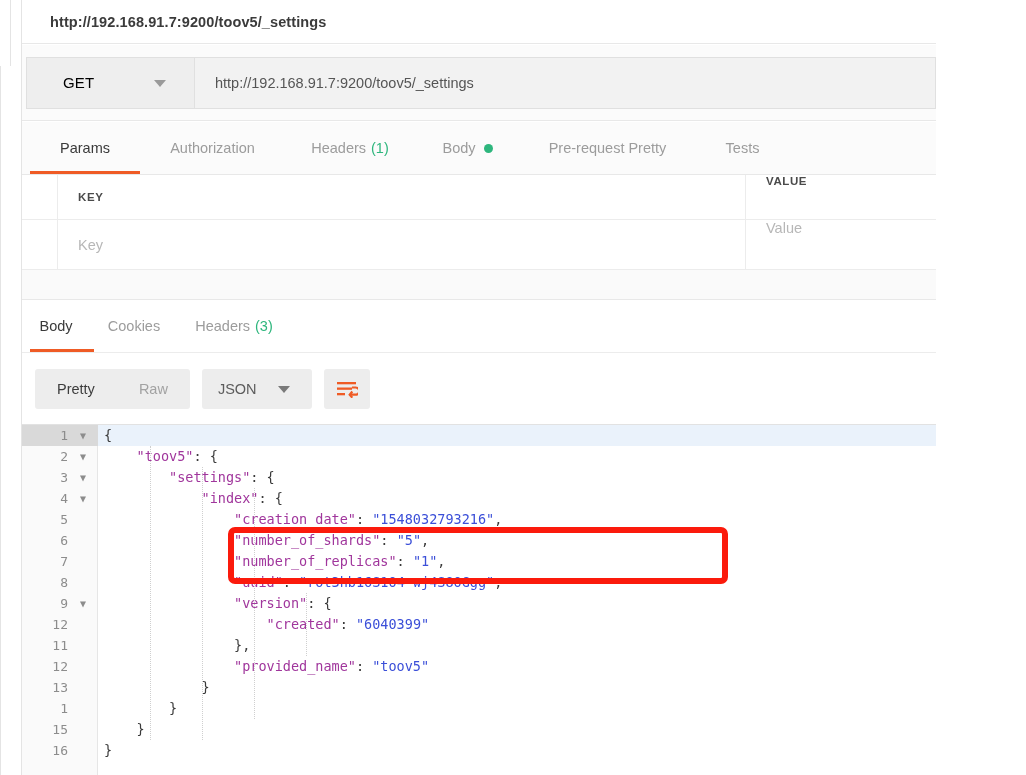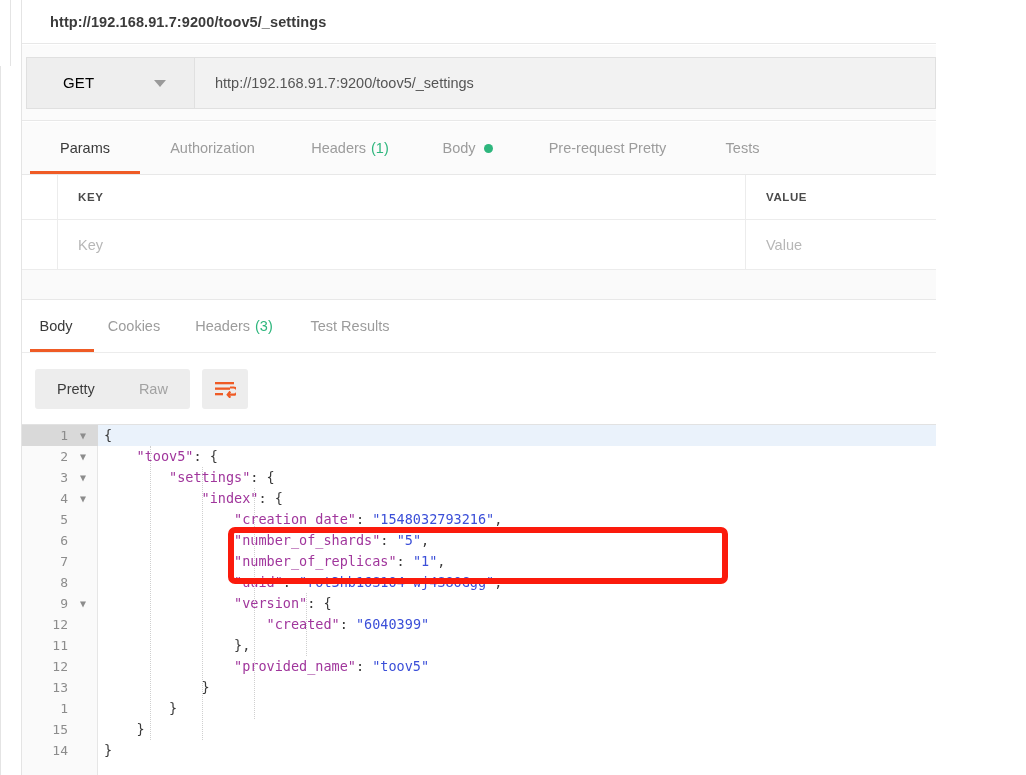--- a/index.html
+++ b/index.html
@@ -118,21 +118,21 @@
     border-right: 1px solid #ececec;
     flex: none;
   }
   .key-cell {
     flex: 1; height: 100%;
     border-right: 1px solid #ececec;
     display: flex; align-items: center;
   }
   .val-cell {
     width: 190px; height: 100%;
-    display: flex; align-items: center;
+    display: flex; 
   }
   .col-title {
     margin-left: 20px; font-size: 11.5px; font-weight: bold;
     color: #4a4a4a; letter-spacing: .6px;
   }
   .col-ph {
     margin-left: 20px; font-size: 14.5px; color: #b7b7b7;
   }
   .params-gap {
     position: absolute; left: 22px; top: 270px; right: 0; height: 30px;
@@ -315,31 +315,32 @@
         <span>Body</span>
         <span class="ul" style="left: 8px; right: -4px;"></span>
       </div>
       <div class="rtab" style="width: 88px; margin-left: 0px;">
         <span>Cookies</span>
       </div>
       <div class="rtab" style="width: 112px; margin-left: 0px;">
         <span>Headers</span>
         <span class="count-badge">(3)</span>
       </div>
-      <div class="rtab" style="width: 120px; margin-left: 0px;">
-        <span>Test Results</span>
-      </div>
     </div>
 
   <div class="res-toolbar">
     <div class="seg-group" id="seg-group">
         <div class="seg active">Pretty</div>
         <div class="seg">Raw</div>
       </div>
 
+    <div class="fmt-box">
+      <span class="fmt-label">JSON</span>
+      <span class="fmt-caret"></span>
+    </div>
 
     <div class="wrap-box">
       <svg width="22" height="18" viewBox="0 0 22 18">
         <rect x="1" y="2" width="19" height="2.3" fill="#ef5b25"></rect>
         <rect x="1" y="7.5" width="15" height="2.3" fill="#ef5b25"></rect>
         <rect x="1" y="13" width="8" height="2.3" fill="#ef5b25"></rect>
         <path d="M16 7.5 h3.6 a2.6 2.6 0 0 1 0 7.2 h-5.6" fill="none" stroke="#ef5b25" stroke-width="2.2"></path>
         <path d="M16.3 11.5 l-2.6 3.2 l2.6 3.0" fill="none" stroke="#ef5b25" stroke-width="2.2"></path>
       </svg>
     </div>
@@ -379,21 +380,21 @@
         <div class="row"><span class="lnum">6</span></div>
         <div class="row"><span class="lnum">7</span></div>
         <div class="row"><span class="lnum">8</span></div>
         <div class="row"><span class="lnum">9</span><span class="fold">▼</span></div>
         <div class="row"><span class="lnum">12</span></div>
         <div class="row"><span class="lnum">11</span></div>
         <div class="row"><span class="lnum">12</span></div>
         <div class="row"><span class="lnum">13</span></div>
         <div class="row"><span class="lnum">1</span></div>
         <div class="row"><span class="lnum">15</span></div>
-        <div class="row"><span class="lnum">14</span></div>
+        <div class="row"><span class="lnum">16</span></div>
       </div>
     <div id="guides">
         <div class="guide" style="left: 128px; top: 21px; height: 294px; bottom: auto;"></div>
         <div class="guide" style="left: 180px; top: 42px; height: 273px; bottom: auto;"></div>
         <div class="guide" style="left: 232px; top: 63px; height: 231px; bottom: auto;"></div>
         <div class="guide" style="left: 284px; top: 168px; height: 63px; bottom: auto;"></div>
       </div>
   </div>
 
   <div class="annot" id="annot-rect" style="left: 228px; top: 527px; width: 500px; height: 57px;"></div>

